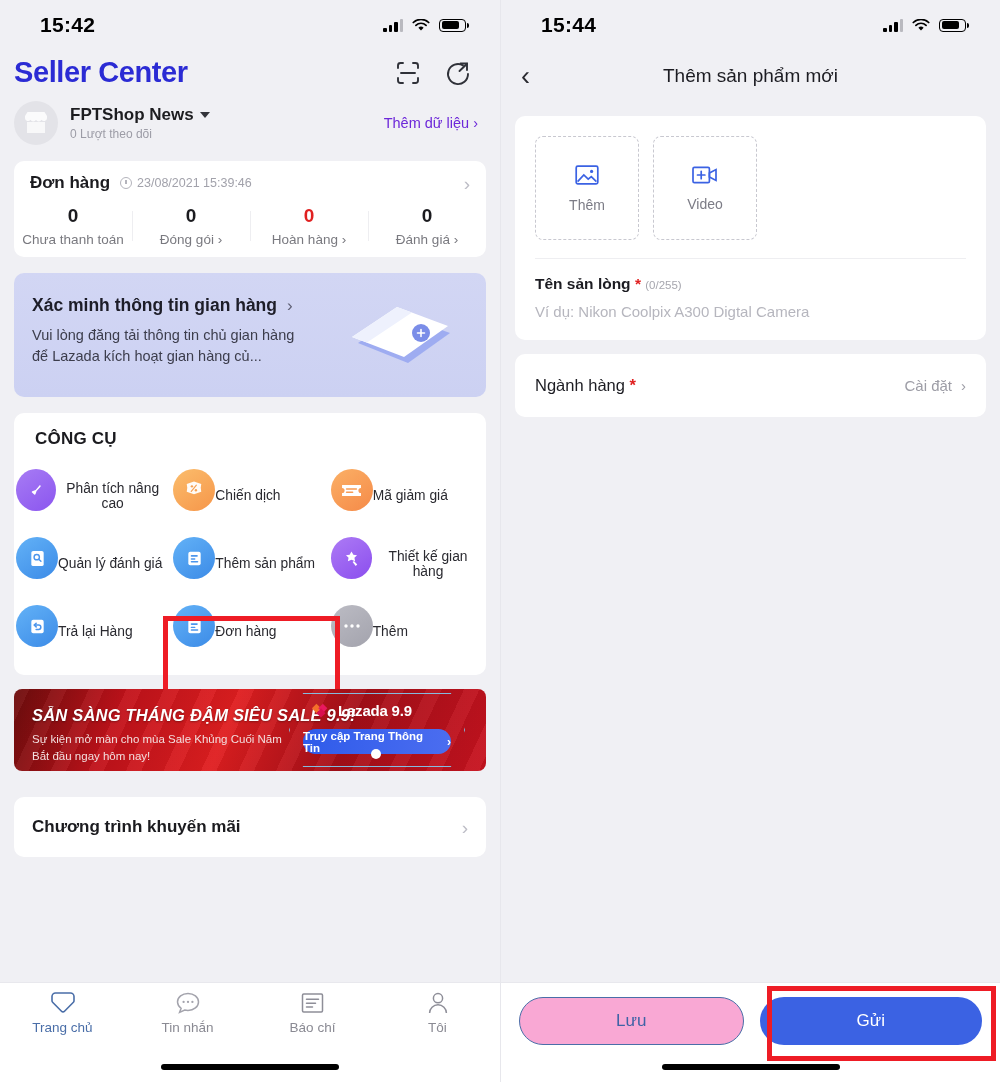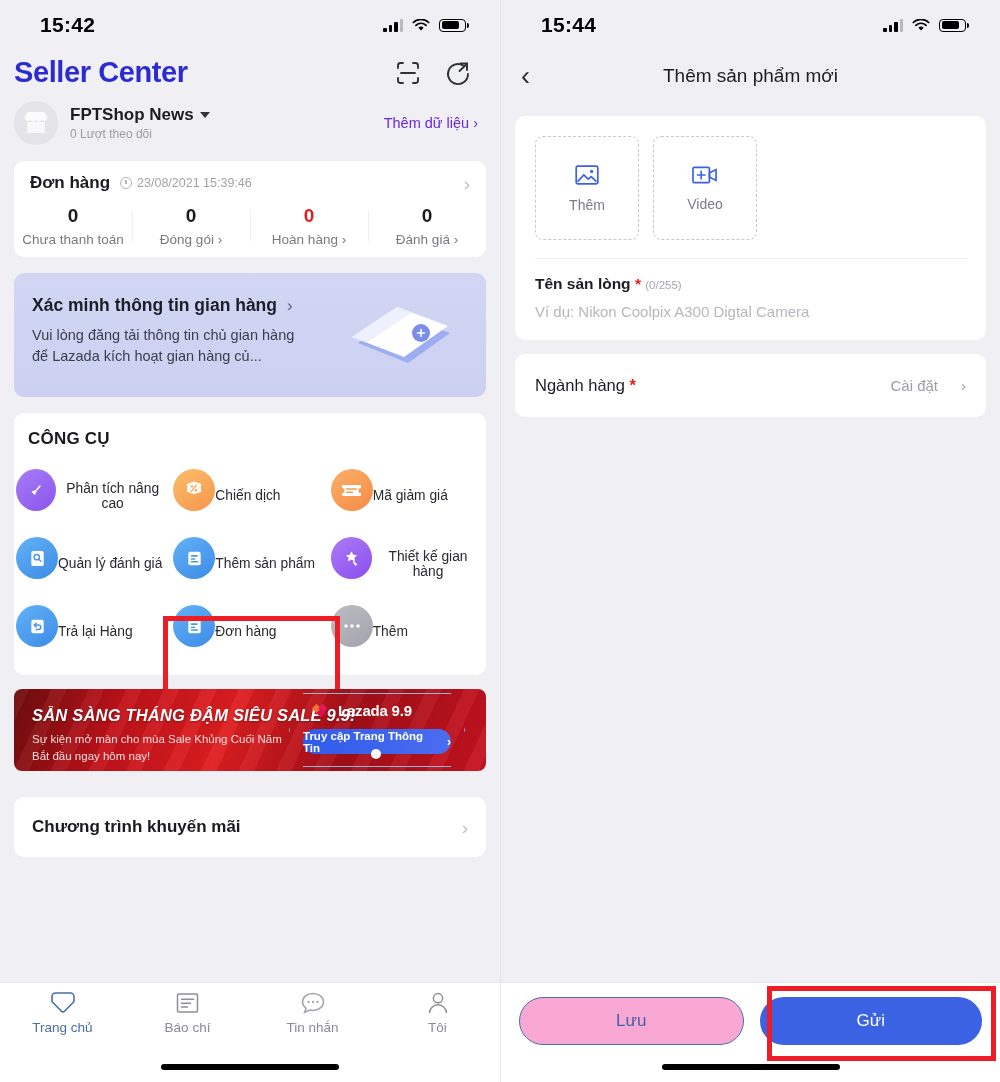--- a/index.html
+++ b/index.html
@@ -76,21 +76,21 @@
     margin: 16px 14px 0; border-radius: 10px;
     background: linear-gradient(180deg,#d2d6f4 0%, #ccd1f2 100%);
     padding: 22px 18px 22px 18px; position: relative; min-height: 124px; overflow:hidden;
   }
   .v-title { font-size: 17.5px; font-weight: 700; color:#1d1d28; display:flex; align-items:center; gap:10px; }
   .v-title .c { color:#5e5f74; font-weight:400; font-size:17px; }
   .v-desc { font-size: 14.5px; color:#3c3d4c; margin-top: 9px; line-height: 1.45; max-width: 270px; }
   .v-art { position:absolute; right: 24px; top: 24px; width: 120px; height: 78px; }
 
   .tools { margin-top: 16px; padding: 16px 0 20px; }
-  .tools-h { font-size: 17px; font-weight: 700; color:#1b1b1f; padding: 0 14px 6px; letter-spacing:.2px;}
+  .tools-h { font-size: 17px; font-weight: 700; color:#1b1b1f; padding: 0 21px 6px; letter-spacing:.2px;}
   .grid { display:grid; grid-template-columns: repeat(3,1fr); row-gap: 4px; }
   .tool { display:flex; flex-direction:row; align-items:center; padding: 14px 2px 8px; }
   .tbubble { width: 42px; height: 42px; border-radius: 50%; display:flex; align-items:center; justify-content:center; }
   .tlabel { font-size: 13.8px; color:#2a2a30; margin-top: 11px; text-align:center; }
 
   .hl-box { position:absolute; border: 5px solid #ee1c25; background: transparent; pointer-events:none; }
 
   .banner { margin: 14px 14px 0; height: 82px; border-radius: 8px; overflow:hidden; position:relative;
     background: linear-gradient(110deg,#6d0d0d 0%, #c1121a 22%, #e01e20 45%, #a50f18 70%, #c8131f 100%); }
   .b-stripe { position:absolute; inset:0; background:
@@ -131,21 +131,21 @@
     display:flex; flex-direction:column; align-items:center; justify-content:center; gap: 10px; background:#fff;}
   .mlabel { font-size: 14px; color:#7c7c86; }
   .hr { height:1px; background:#eeeef1; margin: 0 20px; }
   .field { padding: 16px 20px 20px; }
   .flabel { font-size: 15.5px; color:#1c1c22; font-weight: 700; }
   .req { color:#e02020; font-weight:700; }
   .cnt { font-size: 11.5px; color:#a6a6ae; font-weight: 400;}
   .fph { font-size: 15px; color:#b6b6be; margin-top: 10px; }
   .rowcard { display:flex; align-items:center; padding: 22px 20px; }
   .rlabel { font-size: 16.5px; color:#1c1c22; }
-  .rright { margin-left:auto; display:flex; align-items:center; gap: 23px; color:#9d9da6; font-size: 15px; }
+  .rright { margin-left:auto; display:flex; align-items:center; gap: 9px; color:#9d9da6; font-size: 15px; }
   .r-actions { position:absolute; left:0; right:0; bottom:0; height: 100px; background:#fff;
     border-top:1px solid #e8e8ed; display:flex; align-items:flex-start; gap: 16px; padding: 14px 18px 0; }
   .btn { flex:1; height: 48px; border-radius: 24px; display:flex; align-items:center; justify-content:center;
     font-size: 17px; }
   .btn-save { border: 1.5px solid #4a6ea8; color:#3f63a6; background:#f9a8d4; }
   .btn-send { background:#3b62e3; color:#fff; }
 </style>
 </head>
 <body>
 
@@ -405,38 +405,38 @@
     </div>
 
     <div class="tabbar">
       <div class="tab active">
         <svg width="28" height="24" viewBox="0 0 28 24" fill="none" stroke="#4a6ea8" stroke-width="1.6">
           <path d="M3 5.5C3 3.6 4.6 2 6.5 2h15C23.4 2 25 3.6 25 5.5v4.2c0 .6-.2 1.1-.6 1.5l-8.9 9a2.1 2.1 0 0 1-3 0l-8.9-9A2.1 2.1 0 0 1 3 9.7z"></path>
         </svg>
         <div class="tn">Trang chủ</div>
       </div>
       <div class="tab">
-        <svg width="25" height="24" viewBox="0 0 25 24" fill="none" stroke="#8e8e98" stroke-width="1.5" stroke-linecap="round">
-          <rect x="2.5" y="3" width="20" height="18" rx="1.2"></rect>
-          <path d="M6.5 8.3h12M6.5 12.2h9M6.5 16h6"></path>
-        </svg>
-        <div class="tn">Báo chí</div>
-      </div>
-      <div class="tab">
         <svg width="26" height="24" viewBox="0 0 26 24" fill="none" stroke="#a3a3ac" stroke-width="1.5">
           <path d="M13 2.4c5.8 0 10.5 3.8 10.5 8.5S18.8 19.4 13 19.4a13 13 0 0 1-3.3-.4l-5.1 2.4 1.5-4.1A8.3 8.3 0 0 1 2.5 11C2.5 6.2 7.2 2.4 13 2.4z"></path>
           <g fill="#a3a3ac" stroke="none">
               <circle cx="8.6" cy="10.9" r="1.15"></circle>
               <circle cx="13" cy="10.9" r="1.15"></circle>
               <circle cx="17.4" cy="10.9" r="1.15"></circle>
             </g>
         </svg>
         <div class="tn">Tin nhắn</div>
       </div>
       <div class="tab">
+        <svg width="25" height="24" viewBox="0 0 25 24" fill="none" stroke="#8e8e98" stroke-width="1.5" stroke-linecap="round">
+          <rect x="2.5" y="3" width="20" height="18" rx="1.2"></rect>
+          <path d="M6.5 8.3h12M6.5 12.2h9M6.5 16h6"></path>
+        </svg>
+        <div class="tn">Báo chí</div>
+      </div>
+      <div class="tab">
         <svg width="24" height="24" viewBox="0 0 24 24" fill="none" stroke="#8e8e98" stroke-width="1.5">
           <circle cx="12" cy="7.2" r="4.6"></circle>
             <path d="M3.6 22c0-4.6 3.8-8.2 8.4-8.2s8.4 3.6 8.4 8.2"></path>
         </svg>
         <div class="tn">Tôi</div>
       </div>
       <div class="home-ind"></div>
     </div>
   </div>
 

